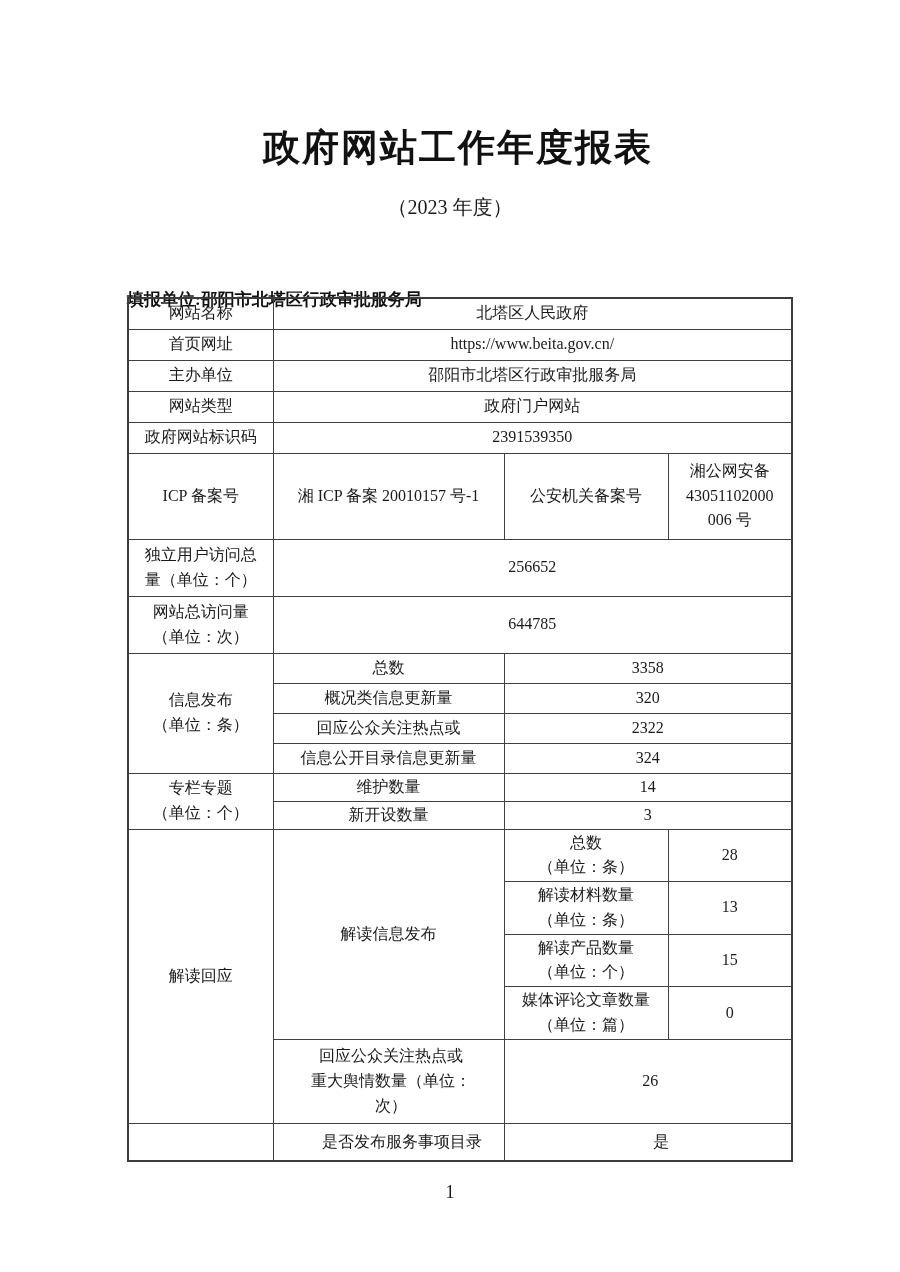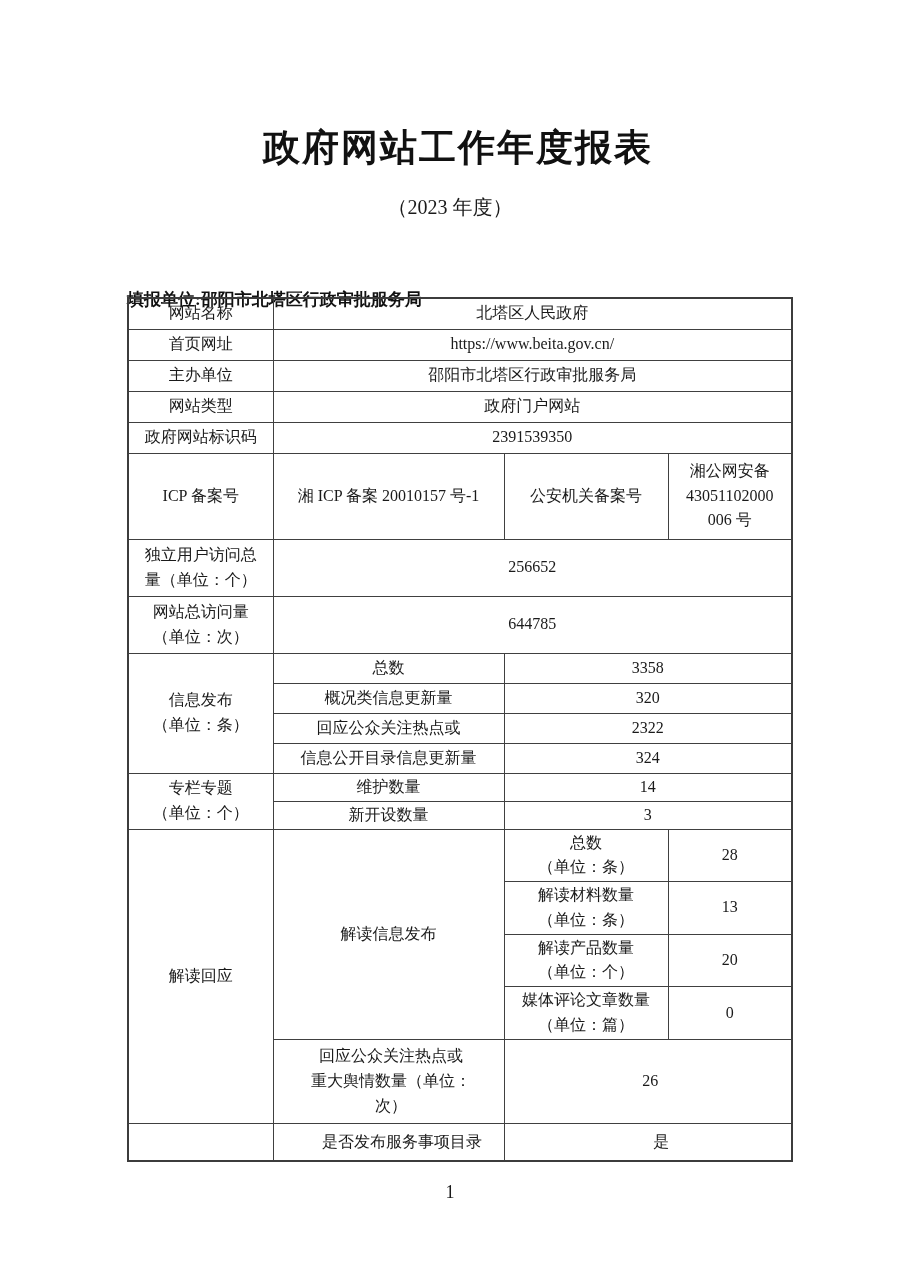--- a/index.html
+++ b/index.html
@@ -176,21 +176,21 @@
       <td>28</td>
     </tr>
     <tr class="h52">
       <td>解读材料数量
 （单位：条）</td>
       <td>13</td>
     </tr>
     <tr class="h52">
       <td>解读产品数量
 （单位：个）</td>
-      <td>20</td>
+      <td>15</td>
     </tr>
     <tr class="h52">
       <td>媒体评论文章数量
 （单位：篇）</td>
       <td>0</td>
     </tr>
     <tr class="h84">
       <td>回应公众关注热点或
 重大舆情数量（单位：
 次）</td>

